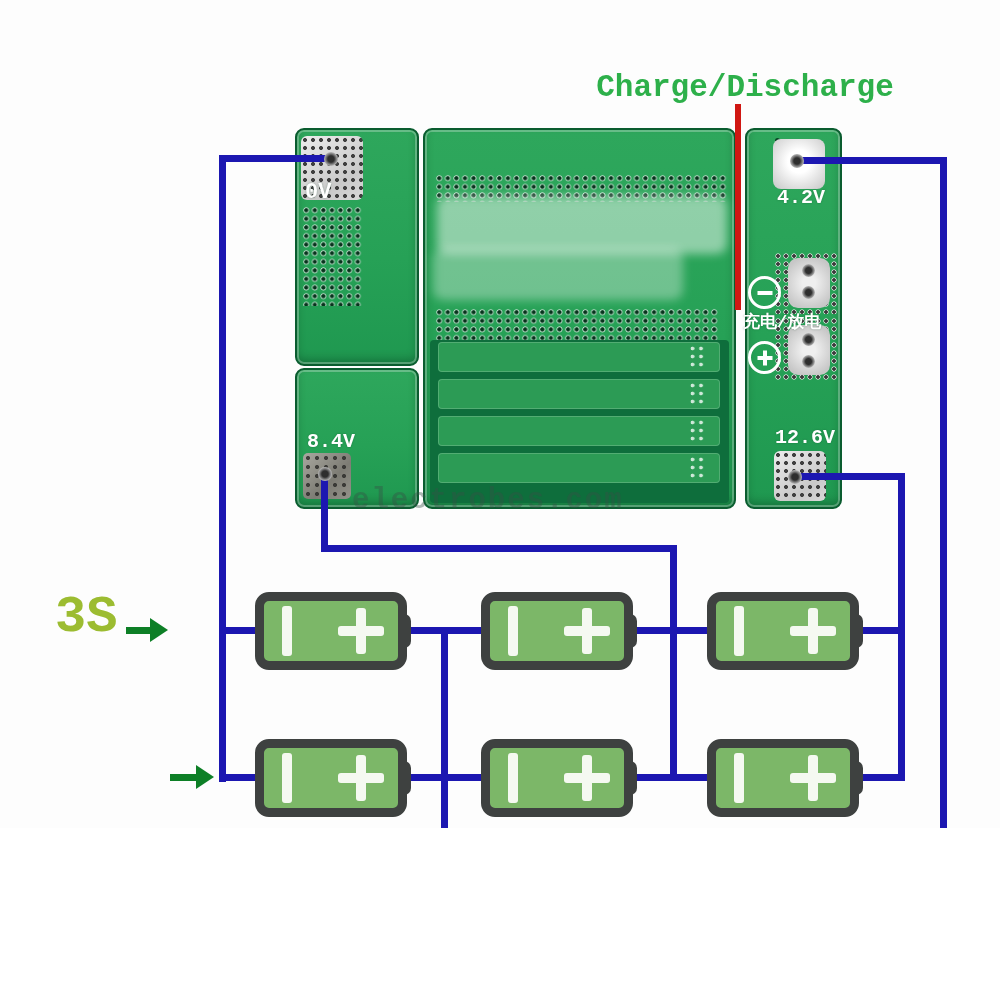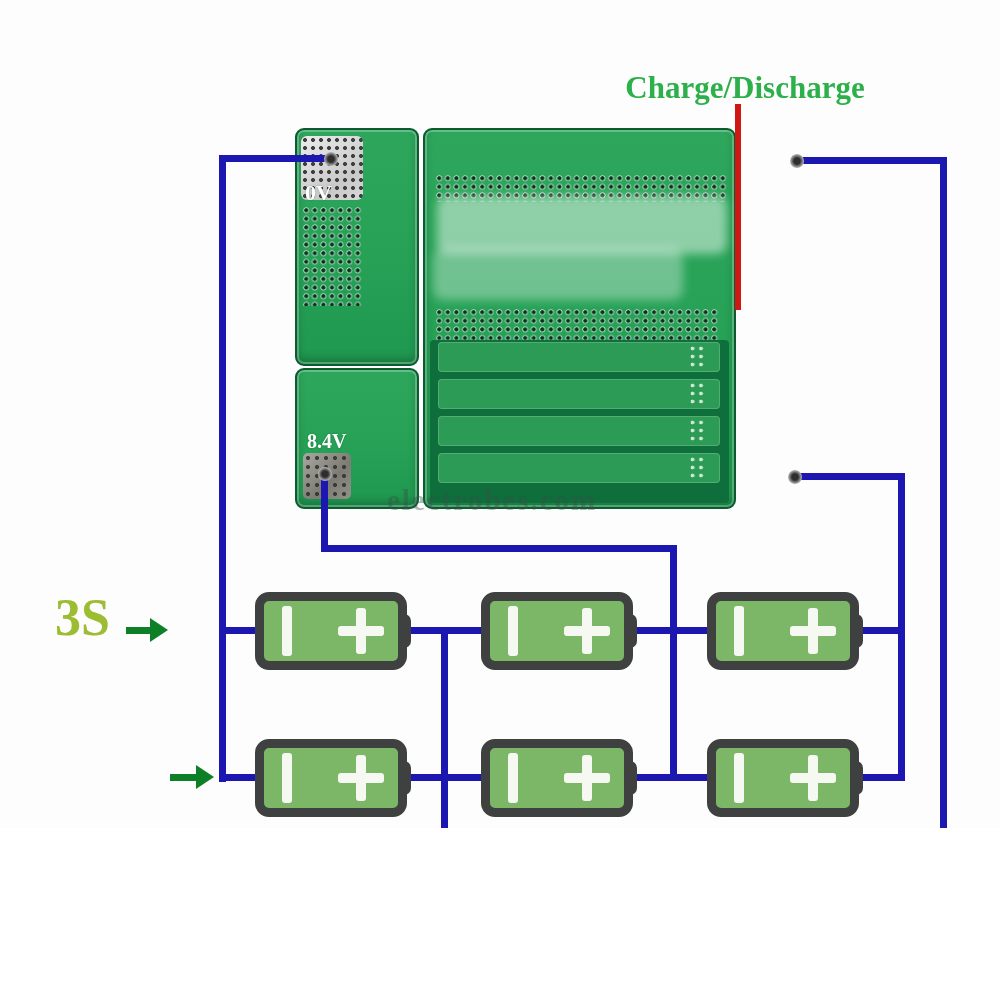--- a/index.html
+++ b/index.html
@@ -1,27 +1,27 @@
 <!DOCTYPE html>
 <html><head>
 <meta charset="utf-8">
 <style>
   html,body{margin:0;padding:0;background:#ffffff;}
   .stage{position:relative;width:1000px;height:828px;background:#fdfdfd;overflow:hidden;
-         font-family:Liberation Serif, serif;}
+         font-family:Liberation Mono, monospace;}
   .abs{position:absolute;}
 
   
   .title{left:590px;top:70px;width:310px;text-align:center;font-size:31px;font-weight:bold;
          color:#2db04a;z-index:6;}
   .row-label{font-weight:bold;z-index:6;}
   .row1-label{left:55px;top:588px;font-size:52px;color:#9cbc31;}
   .row2-label{left:26px;top:747px;font-size:52px;color:#5fb02a;}
   .watermark{left:352px;top:484px;font-size:29px;font-weight:bold;letter-spacing:2px;
-             color:rgba(55,80,70,0.40);z-index:6;margin-left:35px;}
+             color:rgba(55,80,70,0.40);z-index:6;}
 
   
   .pointer-line{left:735px;top:104px;width:6px;height:206px;background:#d01712;z-index:4;}
   .arrow{z-index:6;}
   .arrow .shaft{position:absolute;height:7px;background:#0d7f26;top:9px;left:0;}
   .arrow .head{position:absolute;width:0;height:0;border-top:12px solid transparent;
                border-bottom:12px solid transparent;border-left:18px solid #0d7f26;top:0;}
   .arrow1{left:126px;top:618px;width:42px;height:25px;}
   .arrow1 .shaft{width:26px;}
   .arrow1 .head{left:24px;}
@@ -154,20 +154,43 @@
         </div>
       <div class="bar" style="top:76px;">
           <div class="holes6"></div>
         </div>
       <div class="bar" style="top:113px;">
           <div class="holes6"></div>
         </div>
     </div>
   </div>
 
+  <div class="abs pcb sec-right">
+    <div class="abs screw" style="left:28px;top:8px;"></div>
+    <div class="abs screw" style="left:70px;top:10px;"></div>
+    <div class="abs pad-42" style="left:26px;top:9px;width:52px;height:50px;"></div>
+    <div class="pcb-text" style="left:30px;top:56px;font-size:20px;">4.2V</div>
+
+    <div class="cicon" style="left:1px;top:146px;"></div>
+    <div class="abs portpad" style="left:27px;top:122px;width:64px;height:62px;">
+      <div class="blob" style="left:14px;top:6px;width:42px;height:50px;"></div>
+      <div class="abs hole" style="left:28px;top:12px;width:13px;height:13px;"></div>
+      <div class="abs hole" style="left:28px;top:34px;width:13px;height:13px;"></div>
+    </div>
+    <div class="pcb-text" style="left:-4px;top:180px;font-size:17px;white-space:nowrap;">充电/放电</div>
+    <div class="cicon plus" style="left:1px;top:211px;"></div>
+    <div class="abs portpad" style="left:27px;top:187px;width:64px;height:63px;">
+      <div class="blob" style="left:14px;top:8px;width:42px;height:50px;"></div>
+      <div class="abs hole" style="left:28px;top:16px;width:13px;height:13px;"></div>
+      <div class="abs hole" style="left:28px;top:38px;width:13px;height:13px;"></div>
+    </div>
+
+    <div class="pcb-text" style="left:28px;top:296px;font-size:20px;">12.6V</div>
+    <div class="abs pad-silver" style="left:27px;top:321px;width:52px;height:50px;"></div>
+  </div>
   <div class="abs hole" style="left:790px;top:154px;width:14px;height:14px;"></div>
   <div class="abs hole" style="left:788px;top:470px;width:14px;height:14px;"></div>
 
   <div class="abs watermark">electrobes.com</div>
 
   <div class="abs row-label row1-label">3S</div>
   <div class="abs arrow arrow1">
       <div class="shaft"></div>
       <div class="head"></div>
     </div>

